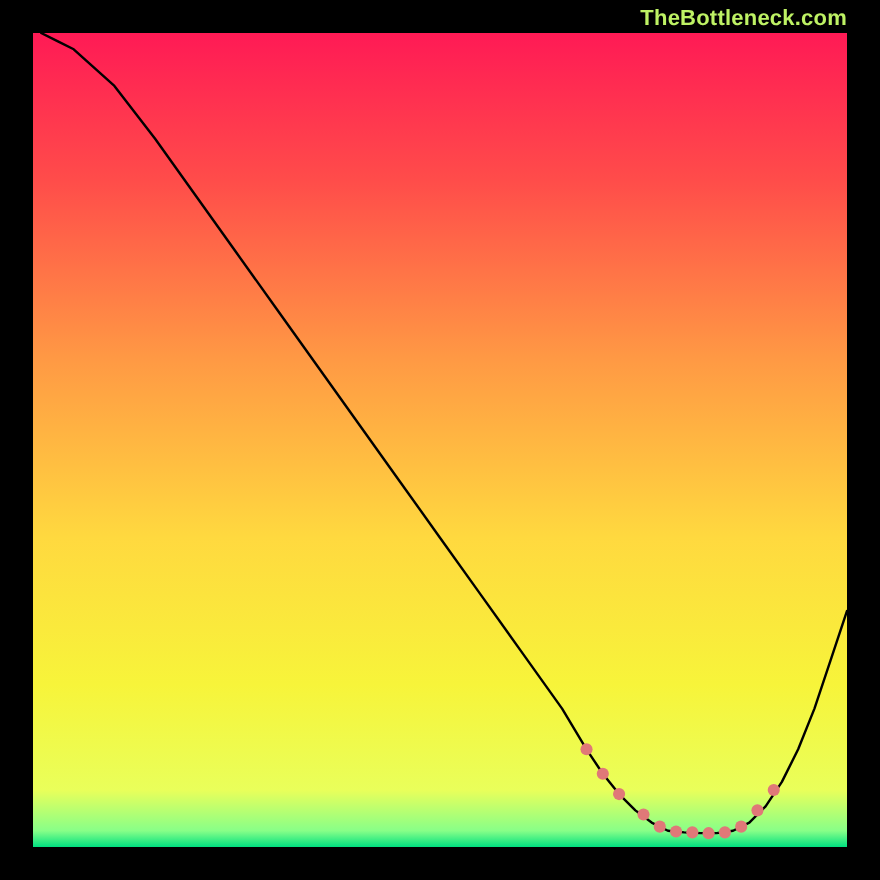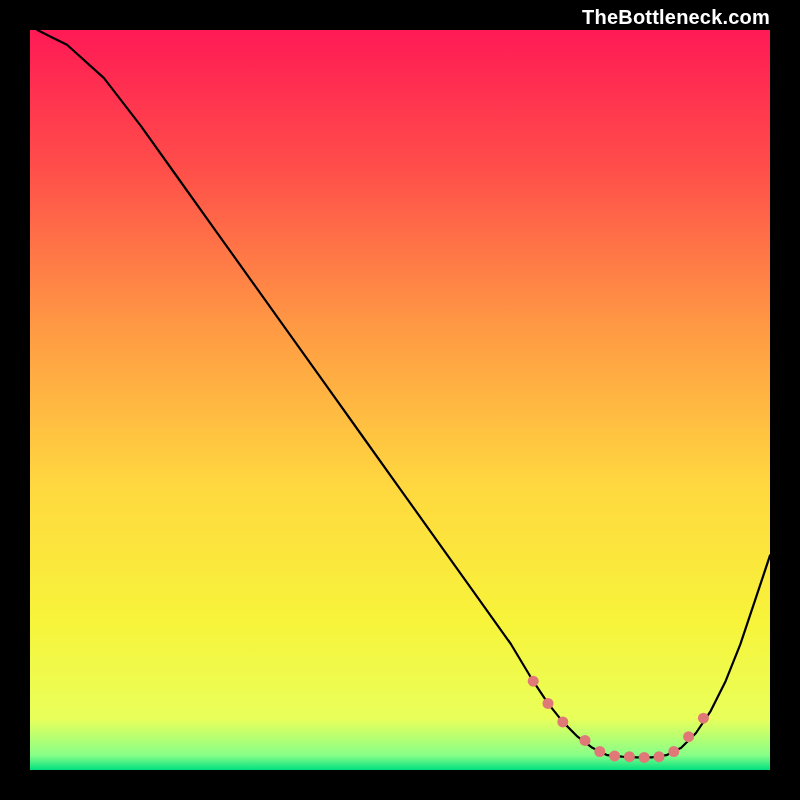--- a/index.html
+++ b/index.html
@@ -23,21 +23,21 @@
   width: 740px;
   height: 740px;
 }
 .watermark {
   position: absolute;
   top: 6px;
   right: 30px;
   font-family: Arial, Helvetica, sans-serif;
   font-size: 20px;
   font-weight: bold;
-  color: #ffffff;
+  color: #bef264;
   letter-spacing: 0.2px;
 }
 svg {
   display: block;
 }
 </style>
 </head>
 <body>
 
 <div class="chart-container">

